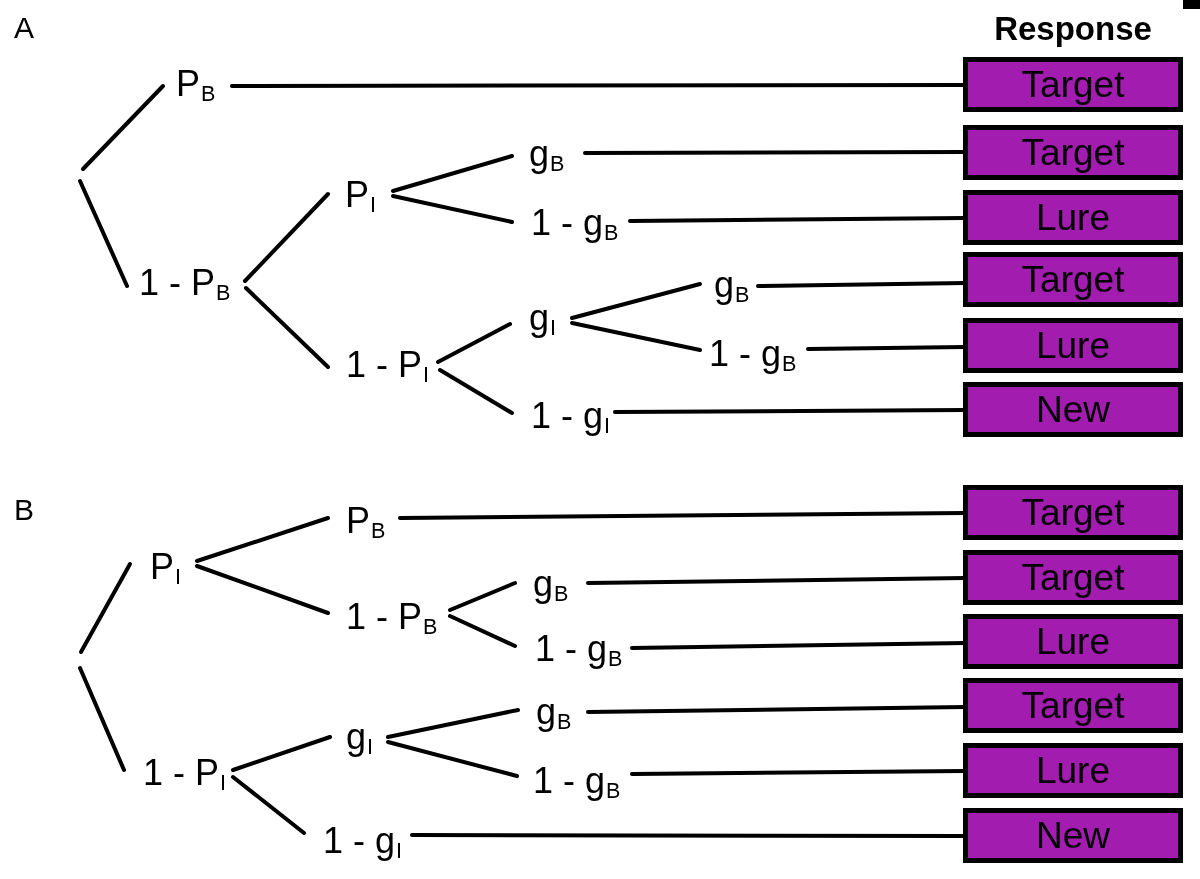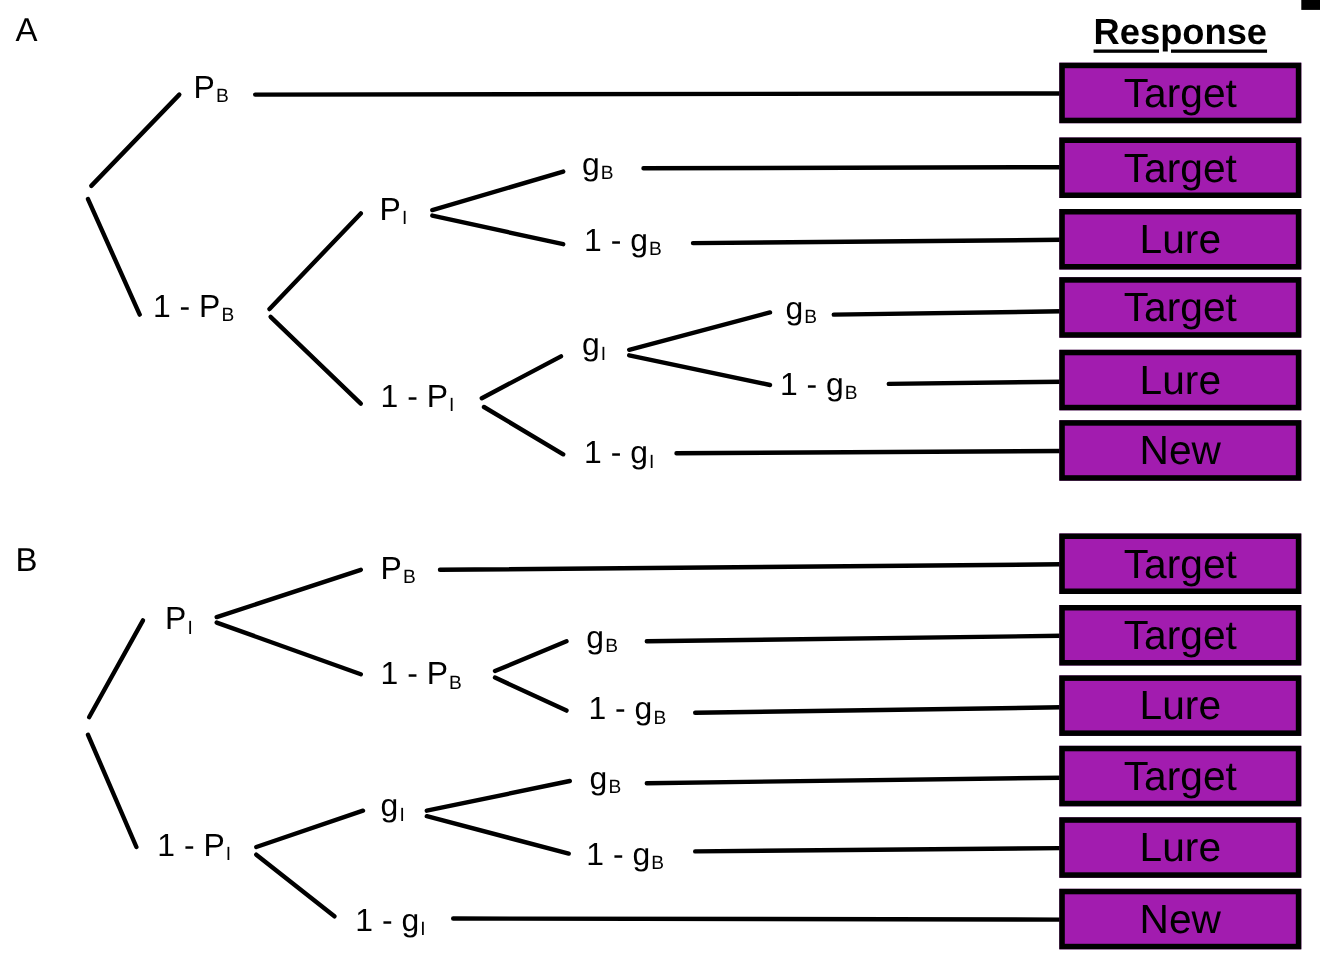--- a/index.html
+++ b/index.html
@@ -2,28 +2,28 @@
 <html><head>
 <meta charset="utf-8">
 <style>
   html,body{margin:0;padding:0;background:#fff;}
   .canvas{
     position:relative;width:1200px;height:879px;background:#ffffff;
     font-family:"Liberation Sans",sans-serif;color:#000;overflow:hidden;
   }
   .lines{position:absolute;left:0;top:0;}
   .blabel{
-    position:absolute;font-size:29px;line-height:1;white-space:nowrap;
+    position:absolute;font-size:36px;line-height:1;white-space:nowrap;
     letter-spacing:0;
   }
   .sub{font-size:0.6em;position:relative;top:0.24em;margin-left:1px;}
   .panel-letter{position:absolute;font-size:30px;line-height:1;}
   .rhead{
     position:absolute;left:963px;width:220px;top:10px;text-align:center;
-    font-size:33px;font-weight:bold;text-decoration:underline;
+    font-size:33px;font-weight:bold;
     text-decoration-thickness:3px;text-underline-offset:5px;
   }
   .rbox{
     position:absolute;left:963px;width:220px;height:55px;
     border:5px solid #000;background:#a21caf;box-sizing:border-box;
     display:flex;align-items:center;justify-content:center;
     font-size:37px;line-height:1;
   }
   .corner{position:absolute;left:1183px;top:0;width:17px;height:9px;background:#000;}
 </style>

